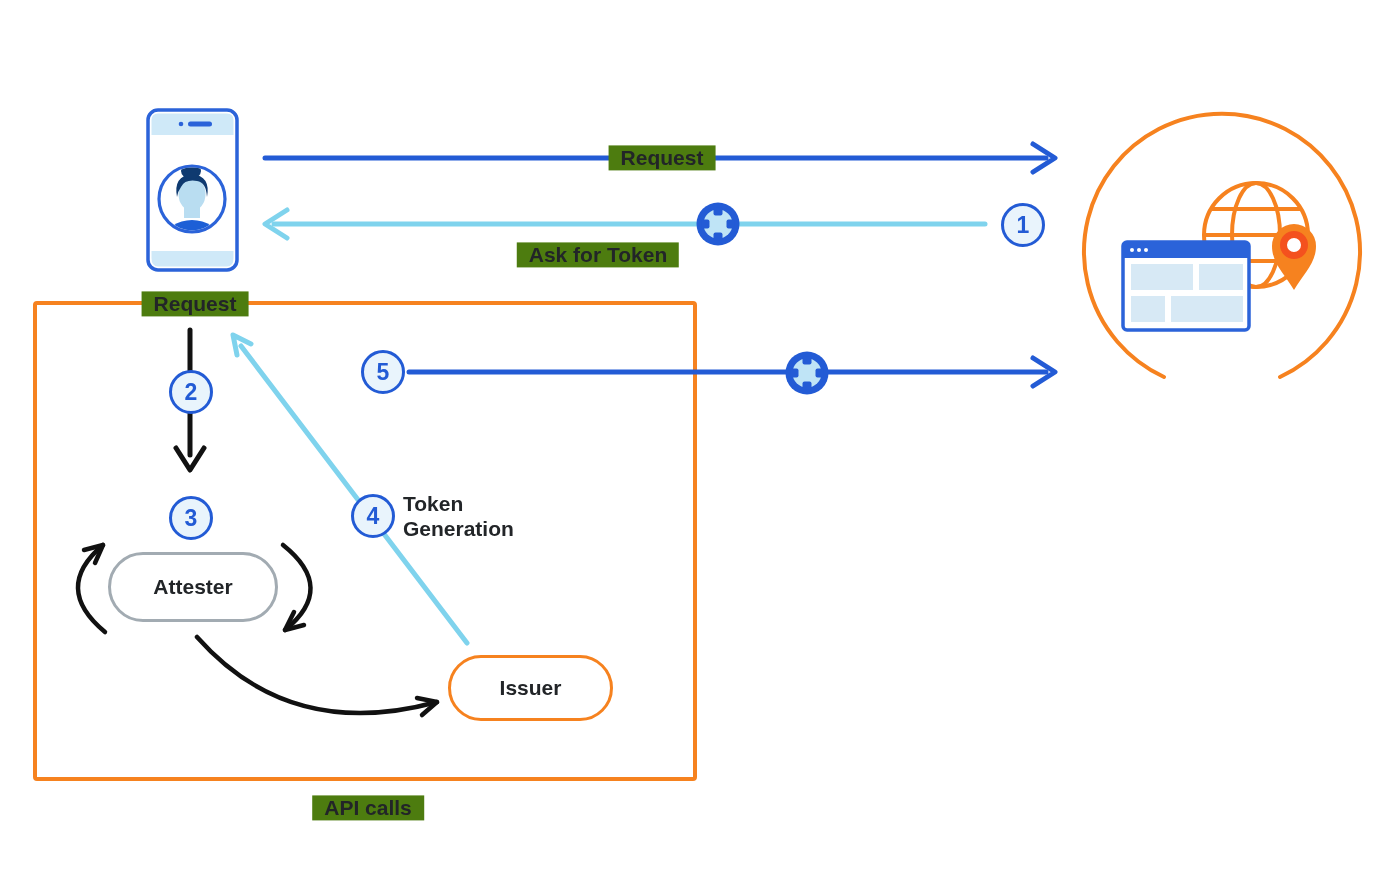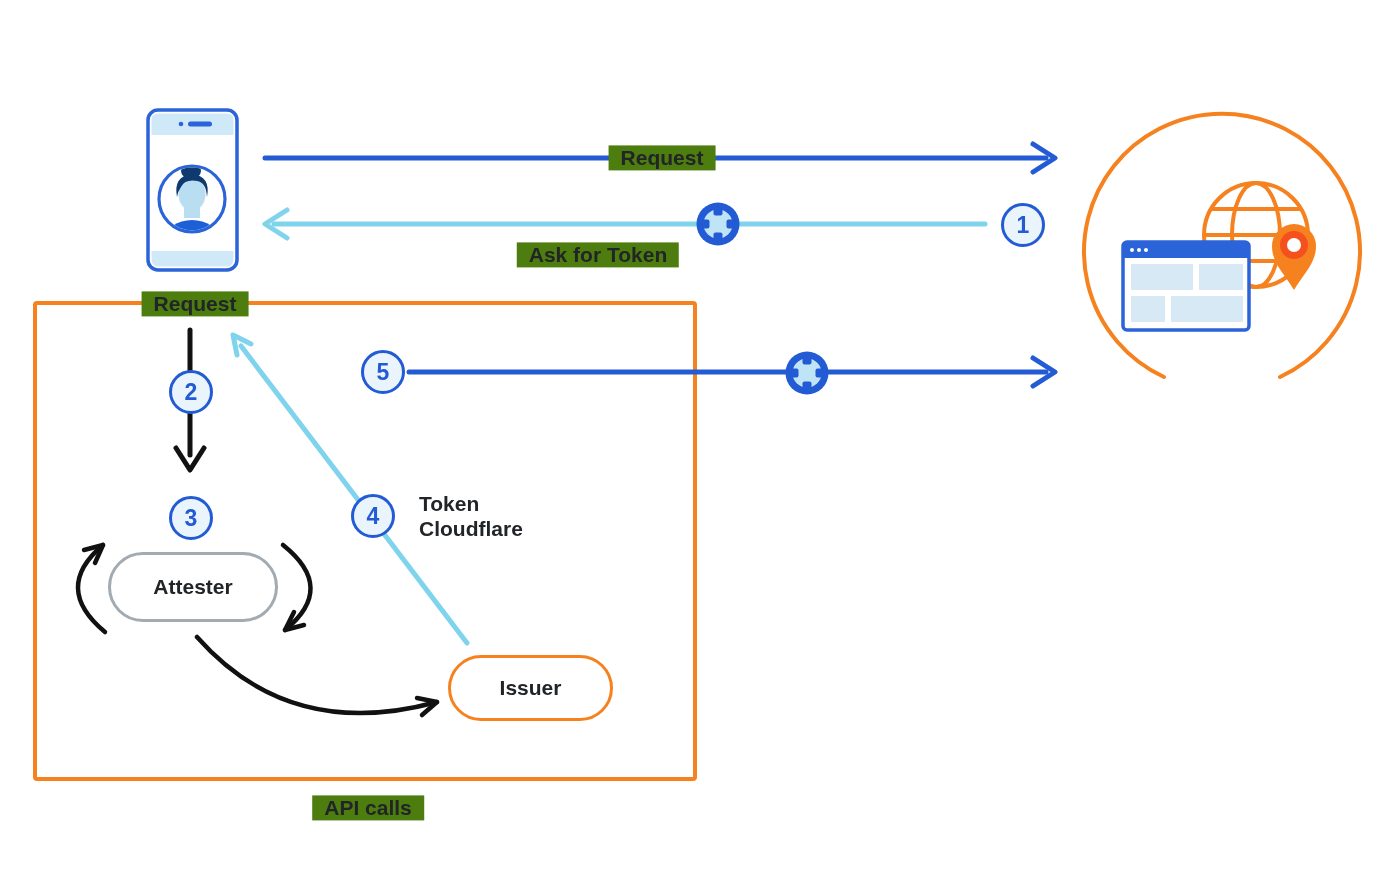--- a/index.html
+++ b/index.html
@@ -23,21 +23,21 @@
     position:relative;width:1390px;height:882px;background:#fff;overflow:hidden;
     font-family:"Liberation Sans", sans-serif;
   }
   #diagram-svg{position:absolute;left:0;top:0;z-index:1;}
   .label{
     position:absolute;z-index:3;font-weight:bold;color:var(--ink);
     font-size:21px;white-space:nowrap;transform:translate(-50%,-50%);
     line-height:1.2;text-align:center;
   }
   .label.bg{background:#4d7c0f;padding:0 12px;}
-  .label.left{text-align:left;transform:translate(0,-50%);margin-left:16px;}
+  .label.left{text-align:left;transform:translate(0,-50%);}
   .num-circle{
     position:absolute;z-index:4;width:44px;height:44px;border-radius:50%;
     background:var(--circle-fill);border:3px solid var(--dark-blue);
     color:var(--dark-blue);font-weight:bold;font-size:23px;
     display:flex;align-items:center;justify-content:center;
     transform:translate(-50%,-50%);box-sizing:border-box;
   }
   .pill{
     position:absolute;z-index:3;border-radius:40px;background:#fff;
     display:flex;align-items:center;justify-content:center;
@@ -154,21 +154,21 @@
     <use href="#token" transform="translate(784,350)"></use>
   </svg>
 
   <div class="label bg" style="left:662px;top:158px;">Request</div>
   <div class="label bg" style="left:598px;top:224px;margin-top:31px;">Ask for Token</div>
   <div class="label bg" style="left:195px;top:304px;">Request</div>
   <div class="label bg" style="left:368px;top:780px;margin-top:28px;">API calls</div>
 
   <div class="label left" style="left:403px;top:516px;">
     <div>Token</div>
-    <div>Cloudflare</div>
+    <div>Generation</div>
   </div>
 
 
   <div class="pill issuer">
     <span>Issuer</span>
   </div>
   <div class="pill attester">
     <span>Attester</span>
   </div>
 

